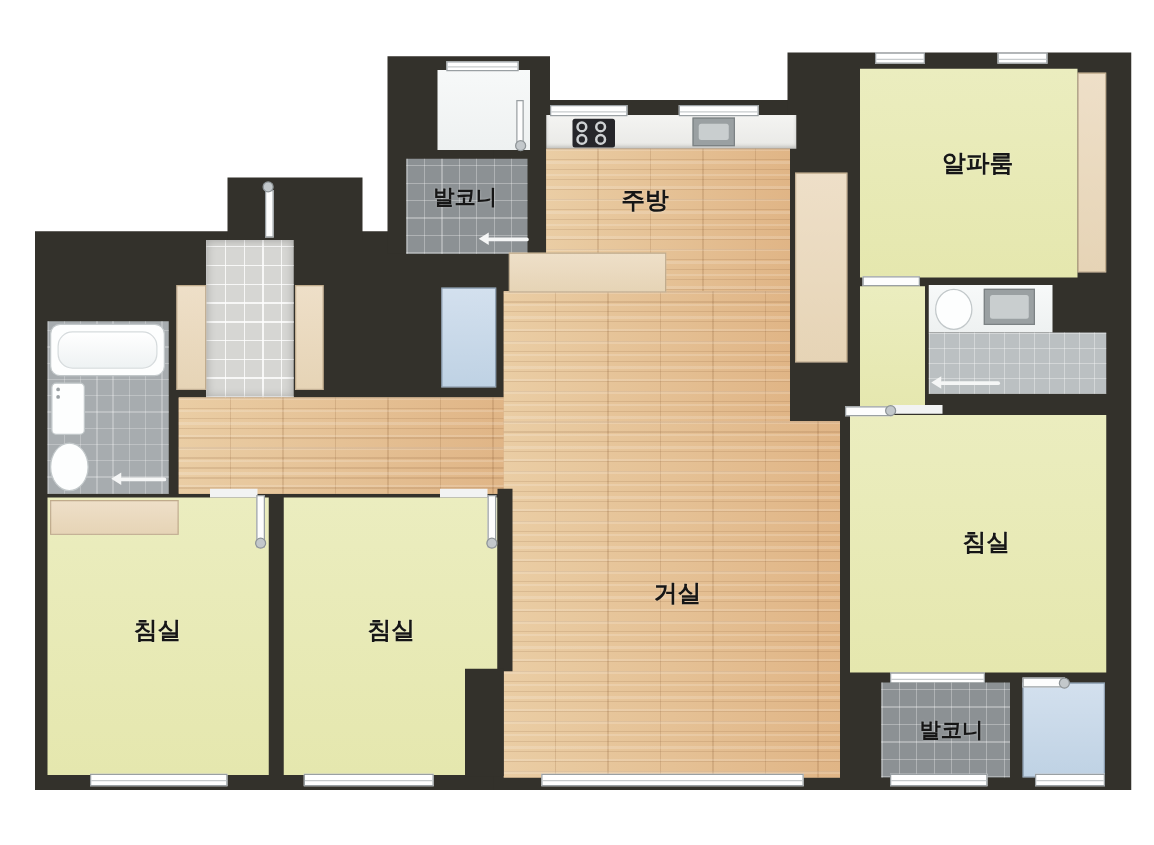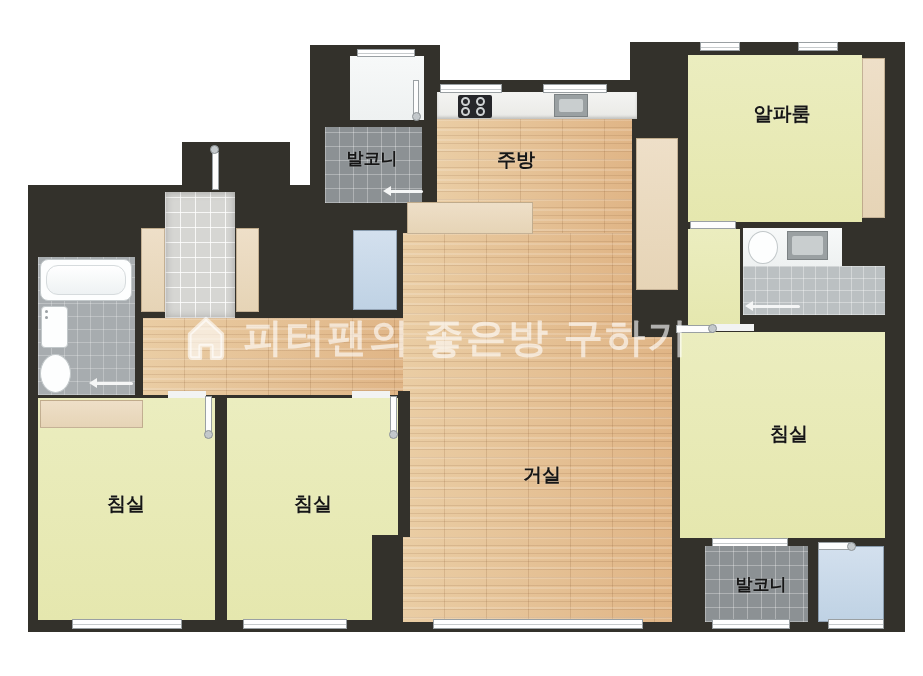--- a/index.html
+++ b/index.html
@@ -156,29 +156,21 @@
   <div class="window" style="left:700px;top:42px;width:40px;height:9px;"></div>
   <div class="window" style="left:798px;top:42px;width:40px;height:9px;"></div>
   <div class="window" style="left:72px;top:619px;width:110px;height:10px;"></div>
   <div class="window" style="left:243px;top:619px;width:104px;height:10px;"></div>
   <div class="window" style="left:433px;top:619px;width:210px;height:10px;"></div>
   <div class="window" style="left:712px;top:619px;width:78px;height:10px;"></div>
   <div class="window" style="left:828px;top:619px;width:56px;height:10px;"></div>
 
   <div class="label small" style="left:372px;top:158px;">발코니</div>
   <div class="label" style="left:516px;top:160px;">주방</div>
-  <div class="label" style="left:782px;top:114px;">알파룸</div>
+  <div class="label" style="left:782px;top:131px;">알파룸</div>
   <div class="label" style="left:542px;top:475px;">거실</div>
   <div class="label" style="left:126px;top:504px;">침실</div>
   <div class="label" style="left:313px;top:504px;">침실</div>
   <div class="label" style="left:789px;top:434px;">침실</div>
   <div class="label small" style="left:761px;top:584px;">발코니</div>
 
-  <div class="watermark">
-    <span style="display:inline-flex;">
-      <svg width="46" height="48" viewBox="0 0 48 50">
-        <path d="M7 21 L24 5 L41 21 L41 43 Q41 46 38 46 L30 46 L30 33 L18 33 L18 46 L10 46 Q7 46 7 43 Z" fill="rgba(255,255,255,0.62)" stroke="rgba(255,255,255,0.62)" stroke-width="4" stroke-linejoin="round"></path>
-      </svg>
-    </span>
-    <span class="wm-text">피터팬의 좋은방 구하기</span>
-  </div>
 
 </div>
 
 </body></html>

